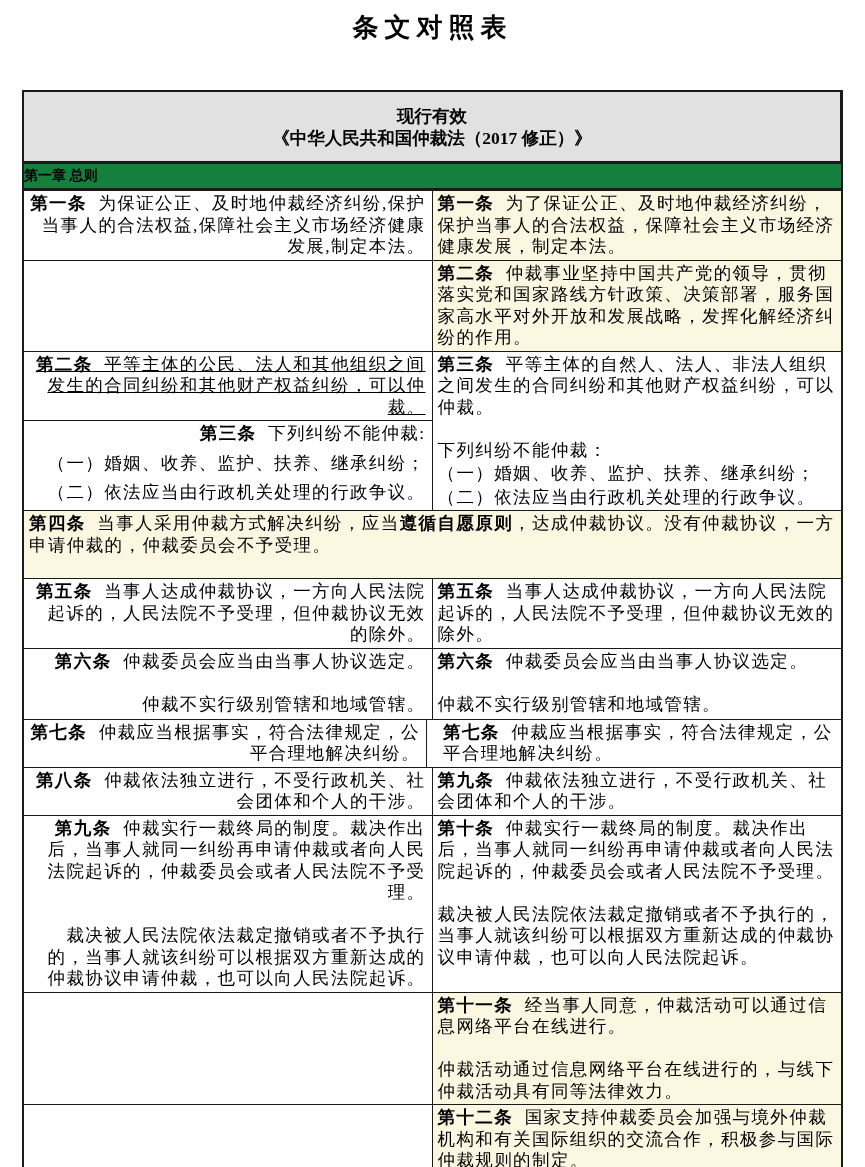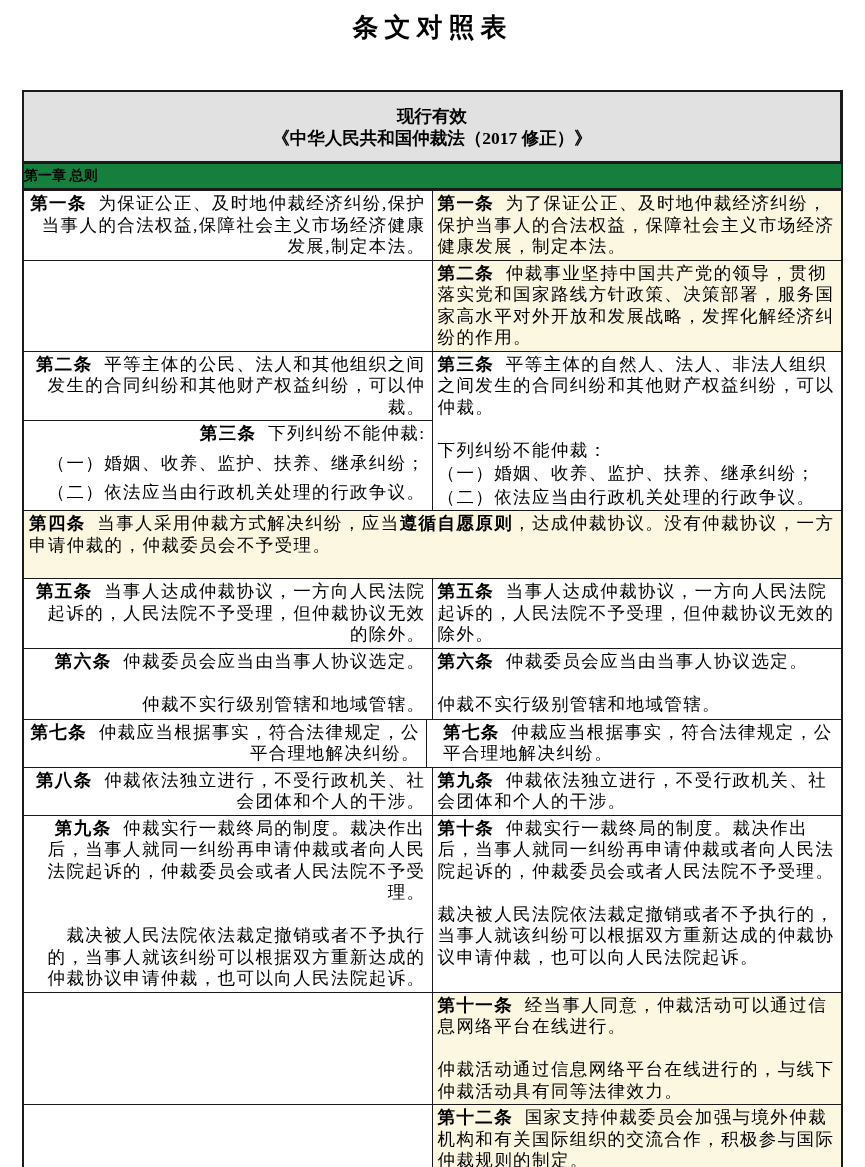--- a/index.html
+++ b/index.html
@@ -30,21 +30,21 @@
   .hcell.first { border-right:1.5px solid var(--bd); }
   .chapter {
     font-weight:bold; font-size:14px; line-height:24px;
     min-height:25px; border-bottom:3px solid var(--bd); background:#15803d;
   }
   .trow { display:flex; border-bottom:1.5px solid var(--bd); }
   .trow:last-child { border-bottom:none; }
   .col { flex:1 1 50%; display:flex; flex-direction:column; }
   .col.left { border-right:1.5px solid var(--bd);text-align:right; }
   .cell { flex:1 1 auto; padding:2px 6px 2px 5px; background:#fff; }
-  .cell.fixed { flex:0 0 auto; }
+  .cell.fixed { flex:0 0 auto;text-decoration:underline; }
   .cell + .cell { border-top:1.5px solid var(--bd); }
   .cell.hl { background:var(--hl); }
   .para {
     font-size:17.5px; line-height:21.5px; letter-spacing:1.4px;
     white-space:pre-wrap; word-break:break-all;
   }
   .para.blank { height:21.5px; }
   .para b { font-weight:bold; }
 </style>
 </head>

